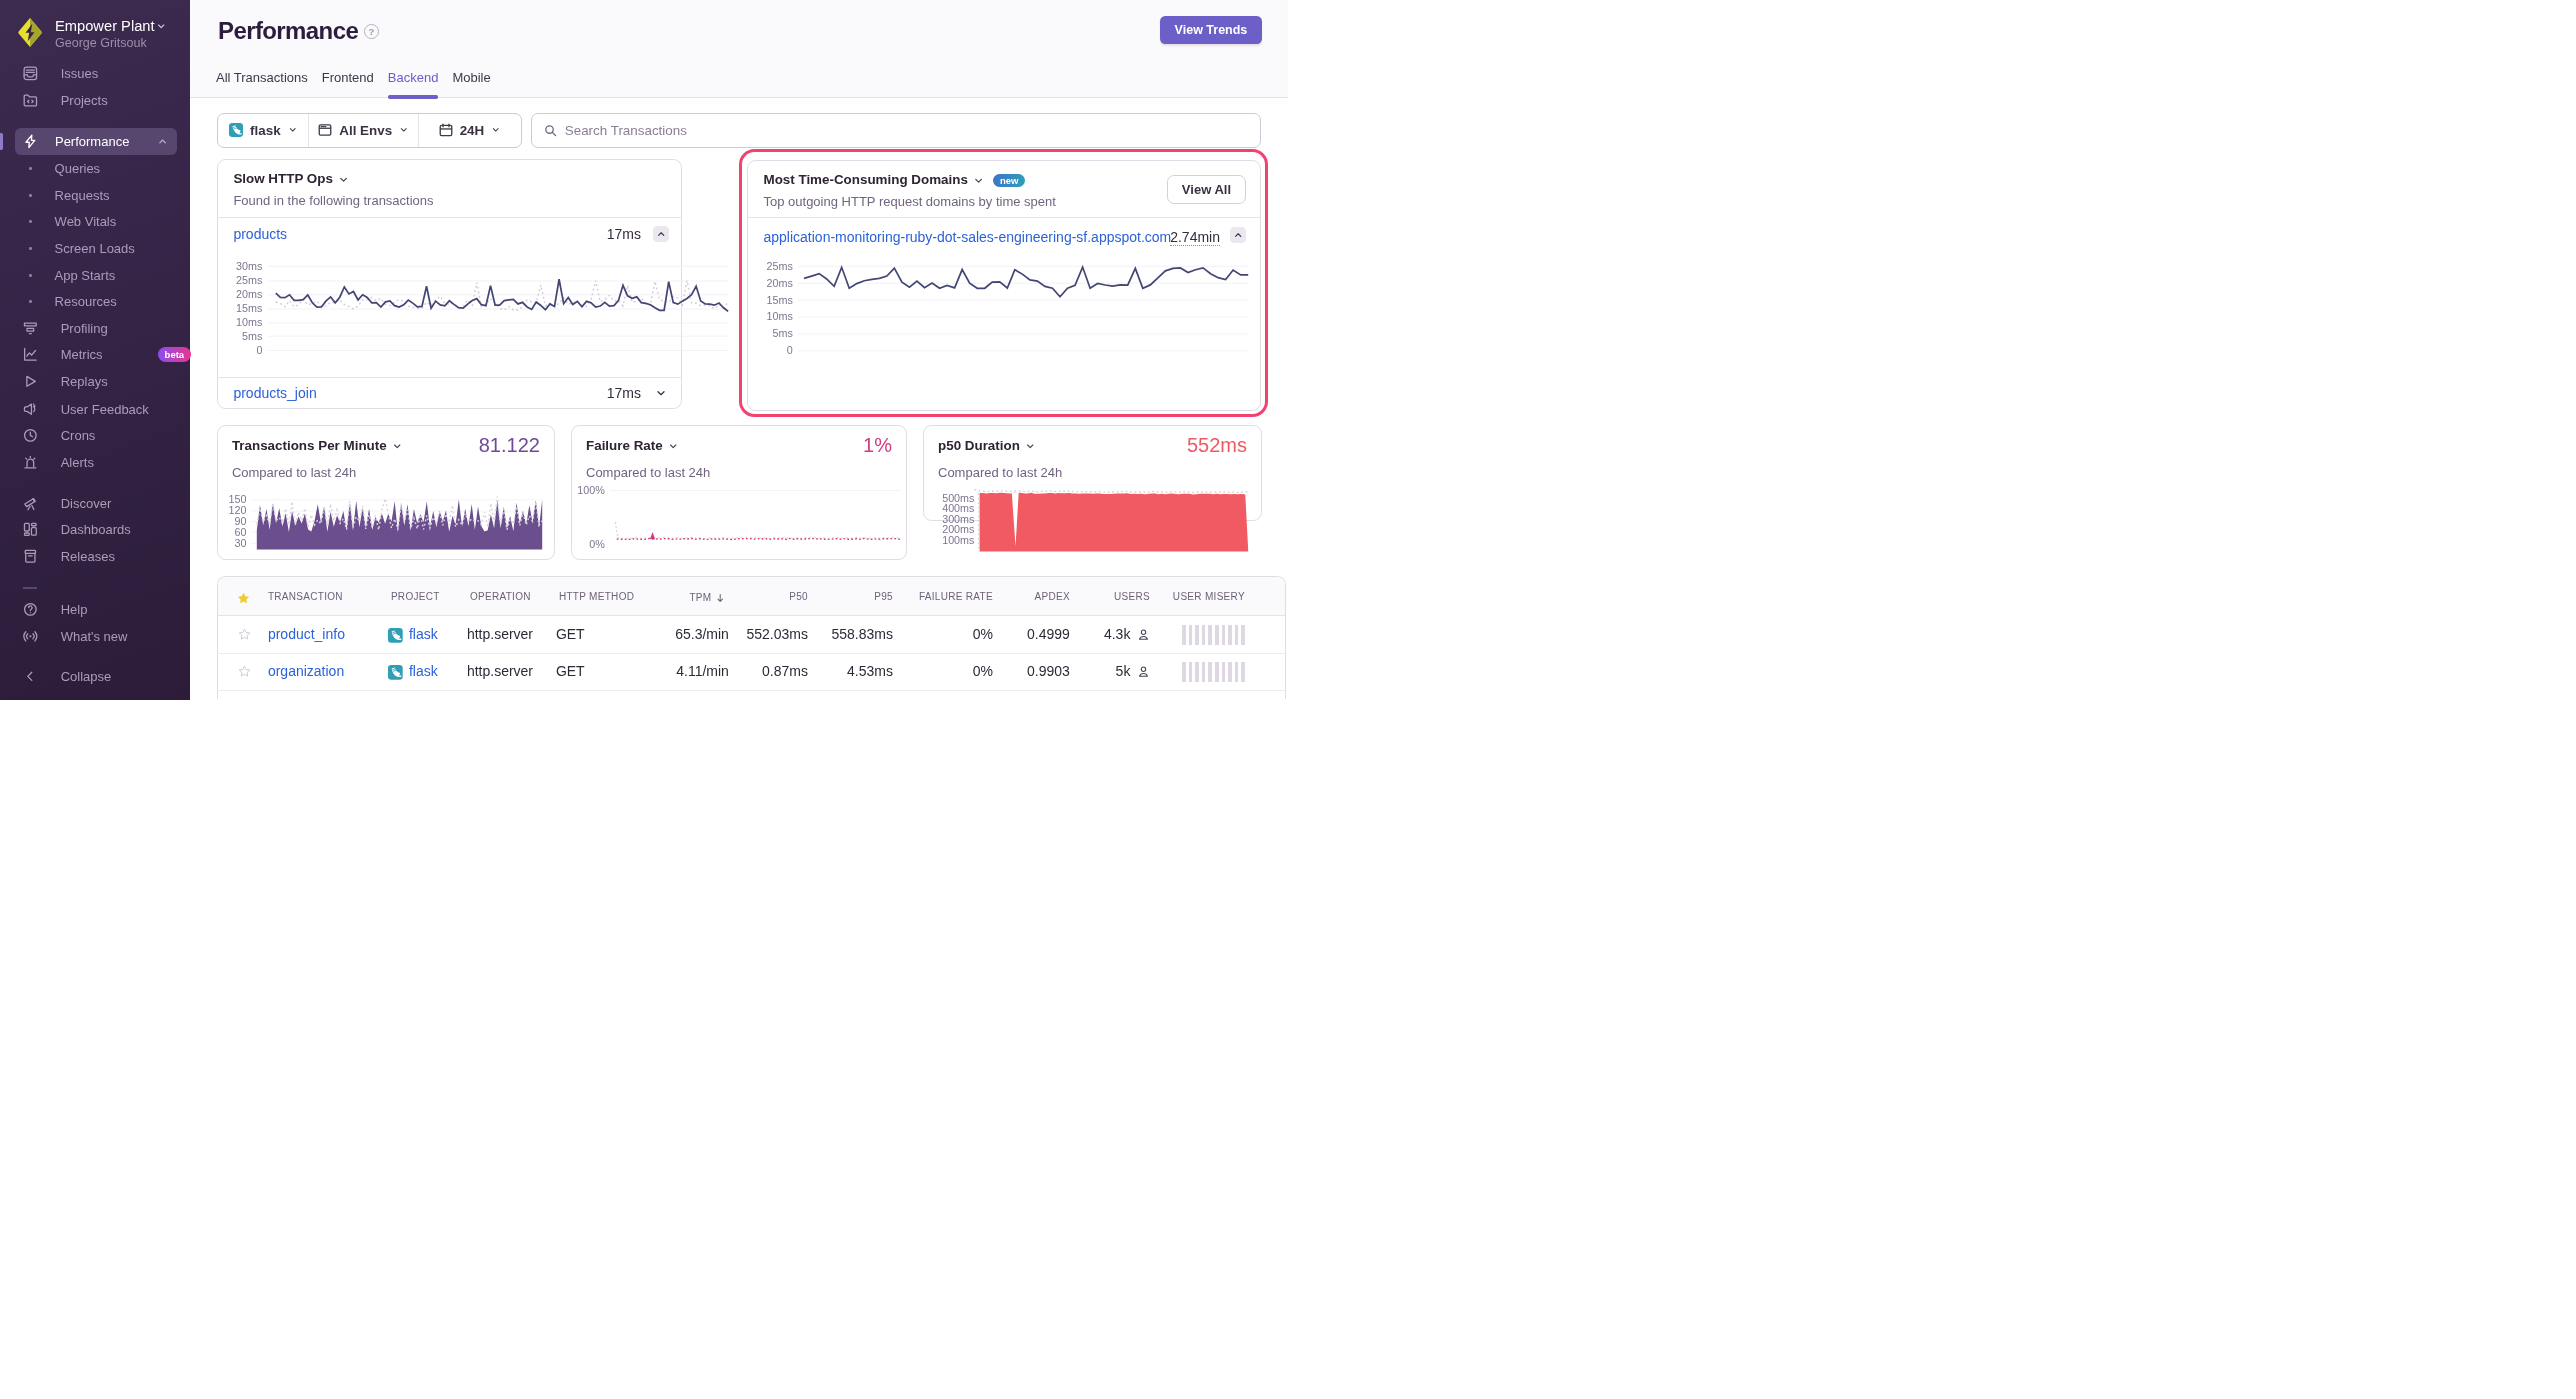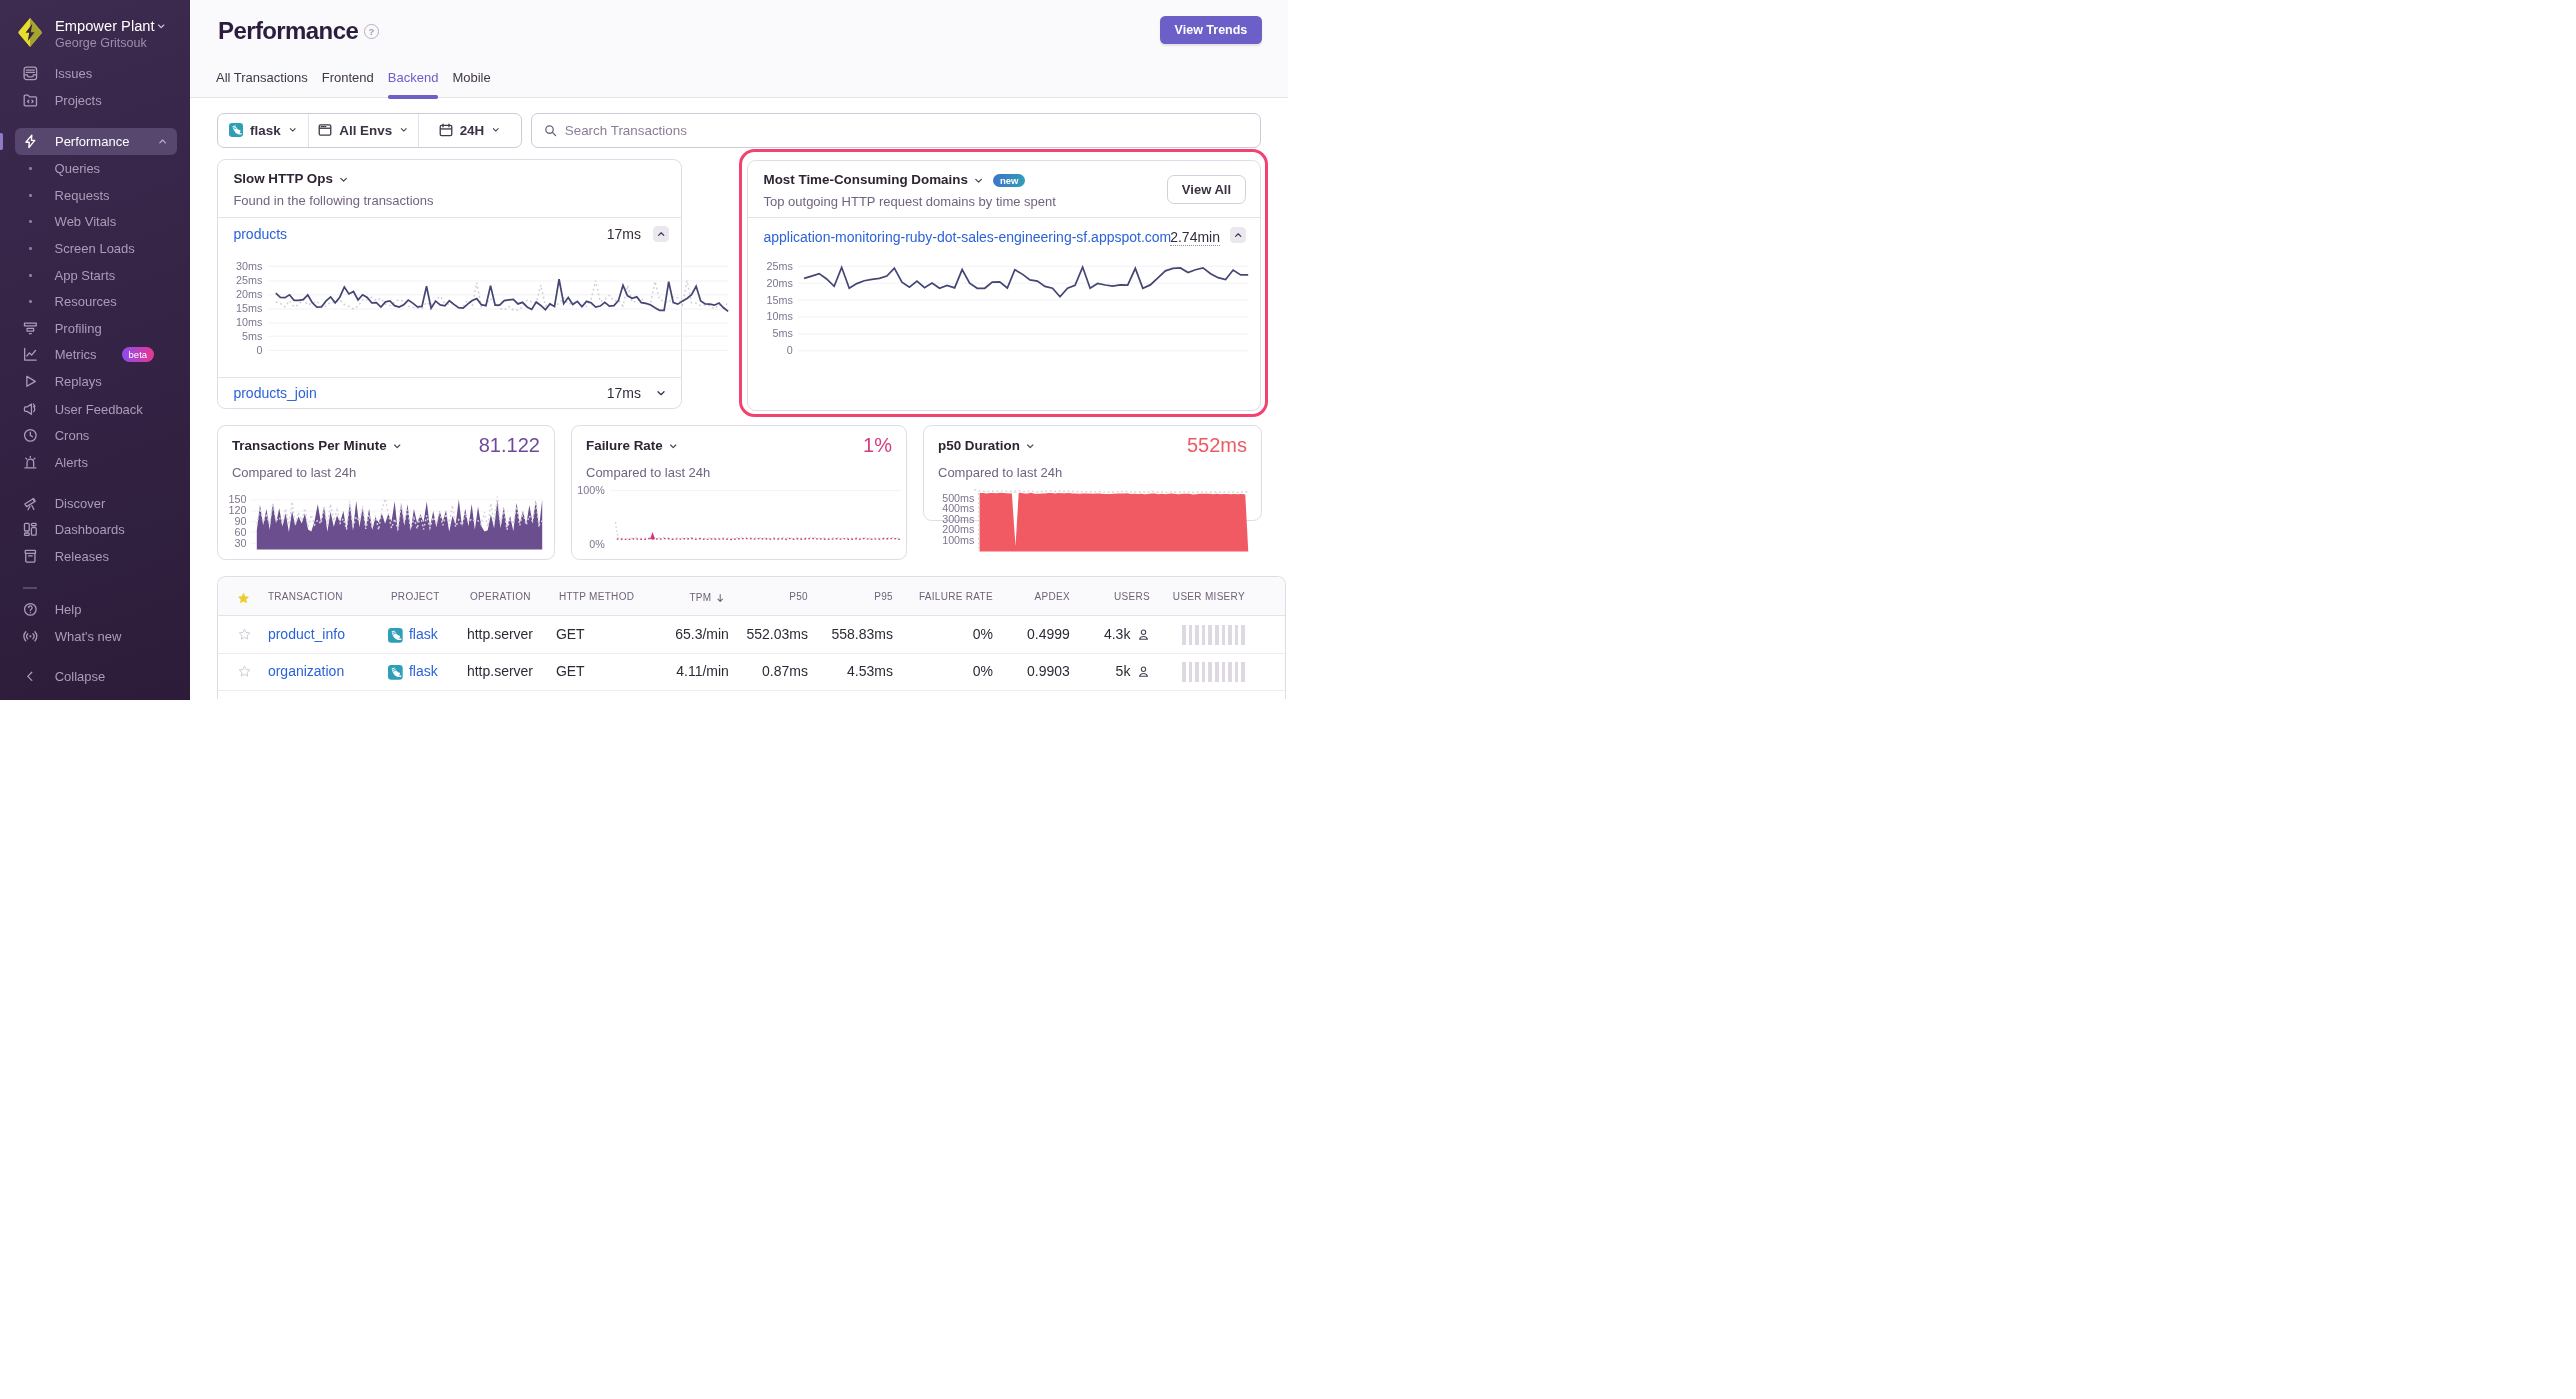--- a/index.html
+++ b/index.html
@@ -3,27 +3,27 @@
 <style>
 *{margin:0;padding:0;box-sizing:border-box}
 html,body{width:1288px;height:700px;overflow:hidden}
 body{font-family:"Liberation Sans",sans-serif;background:#fff;position:relative}
 .sidebar{position:absolute;left:0;top:0;width:190px;height:700px;background:linear-gradient(160deg,#3d2b50 0%,#352446 45%,#2c1c39 100%);z-index:5}
 .logo{position:absolute;left:18px;top:17px;width:24px;height:31px}
 .org{position:absolute;left:55px;top:18px;color:#fff;font-size:14.7px;font-weight:normal;white-space:nowrap;display:flex;align-items:center}
 .user{position:absolute;left:55px;top:36px;color:#9c8fab;font-size:12.5px}
 .nav{position:absolute;left:23px;height:27px;display:flex;align-items:center;color:#ab9db9;font-size:13px;white-space:nowrap;width:155px}
 .nav svg{flex:0 0 auto}
-.nav span{margin-left:17px}
+.nav span{margin-left:23px}
 .nav.sub span{margin-left:0}
 .nav .dot{width:2.6px;height:2.6px;border-radius:50%;background:#8d7da0;margin-left:6px;margin-right:23px;flex:0 0 auto}
 .nav-active{position:absolute;left:14.7px;width:162px;height:27px;border-radius:6px;background:#57466d;display:flex;align-items:center;color:#fff;font-size:13px;padding-left:8.6px;z-index:2}
 .nav-active span{margin-left:17px}
 .accent{position:absolute;left:0;top:133px;width:2.6px;height:17px;background:#8b7cc5;border-radius:0 1.7px 1.7px 0}
-.nav span.beta{margin-left:25px;background:linear-gradient(90deg,#8b4cf0,#e8368e);color:#fff;font-size:9.5px;font-weight:normal;padding:1.3px 7px 2.2px;border-radius:7.8px}
+.nav span.beta{margin-left:55px;background:linear-gradient(90deg,#8b4cf0,#e8368e);color:#fff;font-size:9.5px;font-weight:bold;padding:1.3px 7px 2.2px;border-radius:7.8px}
 .sep{position:absolute;left:23px;top:587px;width:14px;height:1.7px;background:#584968}
 .main{position:absolute;left:190px;top:0;width:1098px;height:700px}
 .hdr{position:absolute;left:0;top:0;width:1098px;height:98px;background:#faf9fb;border-bottom:0.9px solid #e7e2ea}
 .hdr h1{position:absolute;left:28px;top:17px;font-size:24px;color:#2c1d3e;letter-spacing:-0.6px}
 .qm{position:absolute;left:174px;top:24px;width:14.7px;height:14.7px;border:1.3px solid #b9aec4;border-radius:50%;color:#a397b0;font-size:9.5px;font-weight:bold;text-align:center;line-height:14.7px}
 .vtrends{position:absolute;right:26px;top:15.5px;height:28px;padding:0 14.7px;background:#6c5fc7;border-radius:5.2px;color:#fff;font-size:12.5px;font-weight:bold;line-height:28px;box-shadow:0 1.7px 1.7px rgba(45,29,62,.1)}
 .tabs{position:absolute;left:26px;bottom:0;font-size:13px;color:#40364a;display:flex}
 .tabs span{margin-right:14px;padding-bottom:12px;position:relative}
 .tabs .on{color:#6a5ec8}
 .tabline{position:absolute;left:0;right:0;bottom:-1.7px;height:3.5px;background:#6c5fc7;border-radius:1.7px}

